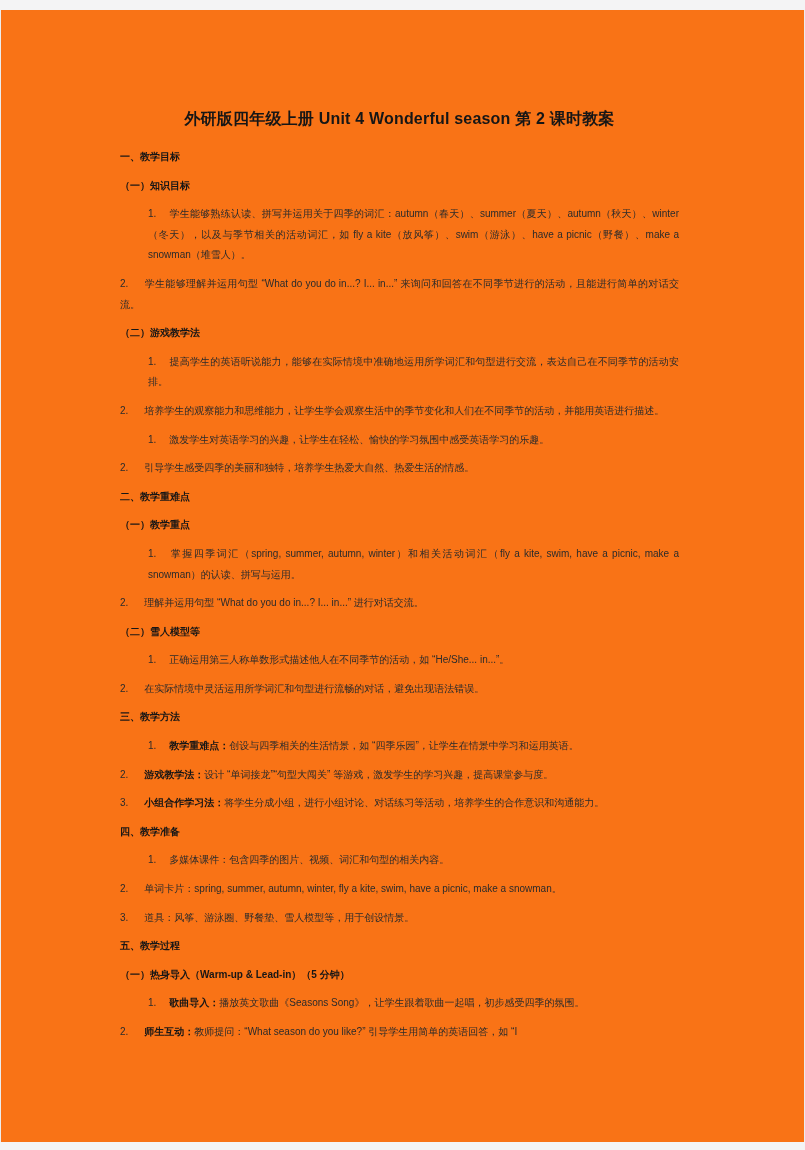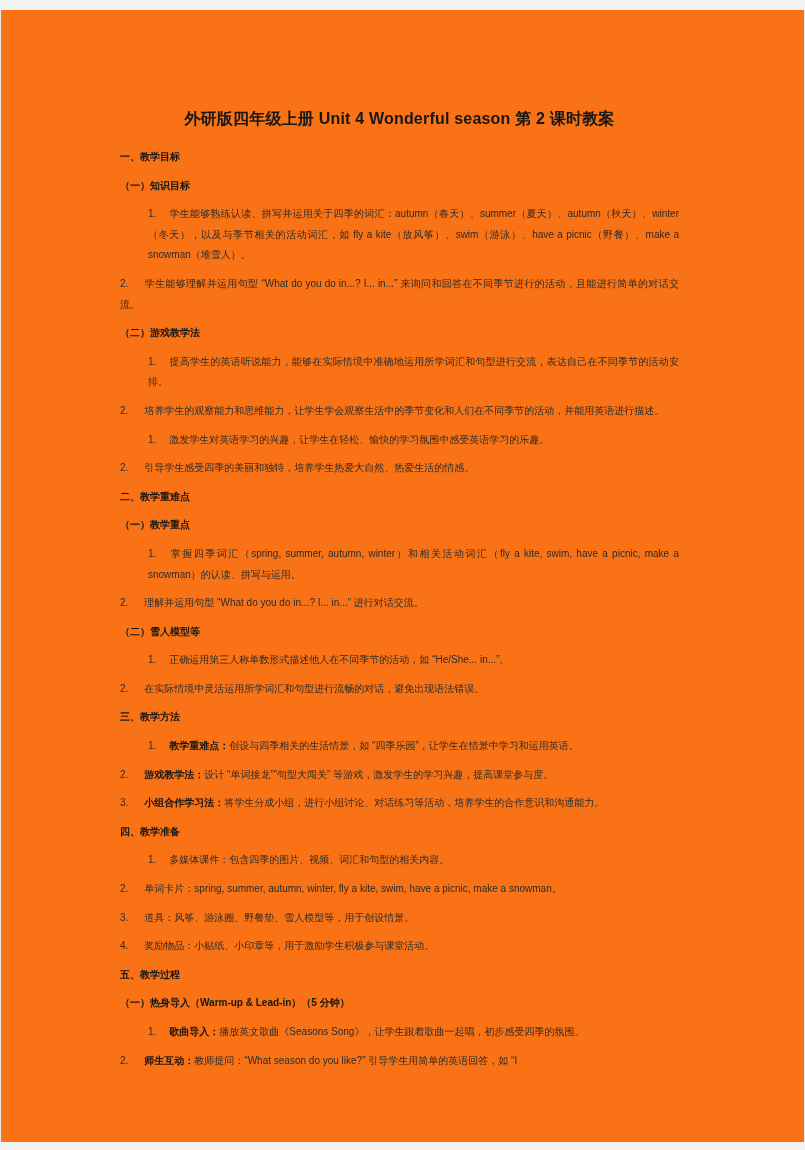--- a/index.html
+++ b/index.html
@@ -68,20 +68,19 @@
         <p class="blk li1"><span class="marker">1.</span><span>正确运用第三人称单数形式描述他人在不同季节的活动，如 “He/She... in...”。</span></p>
         <p class="blk liflush"><span class="marker">2.</span><span>在实际情境中灵活运用所学词汇和句型进行流畅的对话，避免出现语法错误。</span></p>
         <p class="blk section"><span class="bold">三、教学方法</span></p>
         <p class="blk li1"><span class="marker">1.</span><span class="bold">教学重难点：</span><span>创设与四季相关的生活情景，如 “四季乐园”，让学生在情景中学习和运用英语。</span></p>
         <p class="blk liflush"><span class="marker">2.</span><span class="bold">游戏教学法：</span><span>设计 “单词接龙”“句型大闯关” 等游戏，激发学生的学习兴趣，提高课堂参与度。</span></p>
         <p class="blk liflush"><span class="marker">3.</span><span class="bold">小组合作学习法：</span><span>将学生分成小组，进行小组讨论、对话练习等活动，培养学生的合作意识和沟通能力。</span></p>
         <p class="blk section"><span class="bold">四、教学准备</span></p>
         <p class="blk li1"><span class="marker">1.</span><span>多媒体课件：包含四季的图片、视频、词汇和句型的相关内容。</span></p>
         <p class="blk liflush"><span class="marker">2.</span><span>单词卡片：spring, summer, autumn, winter, fly a kite, swim, have a picnic, make a snowman。</span></p>
         <p class="blk liflush"><span class="marker">3.</span><span>道具：风筝、游泳圈、野餐垫、雪人模型等，用于创设情景。</span></p>
-        <p class="blk liflush"><span class="marker">4.</span><span>奖励物品：小贴纸、小印章等，用于激励学生积极参与课堂活动。</span></p>
         <p class="blk section"><span class="bold">五、教学过程</span></p>
         <p class="blk sub"><span class="bold">（一）热身导入（Warm-up &amp; Lead-in）（5 分钟）</span></p>
         <p class="blk li1"><span class="marker">1.</span><span class="bold">歌曲导入：</span><span>播放英文歌曲《Seasons Song》，让学生跟着歌曲一起唱，初步感受四季的氛围。</span></p>
         <p class="blk liflush"><span class="marker">2.</span><span class="bold">师生互动：</span><span>教师提问：“What season do you like?” 引导学生用简单的英语回答，如 “I</span></p>
       </div>
   </div>
 </div>
 
 </body></html>

